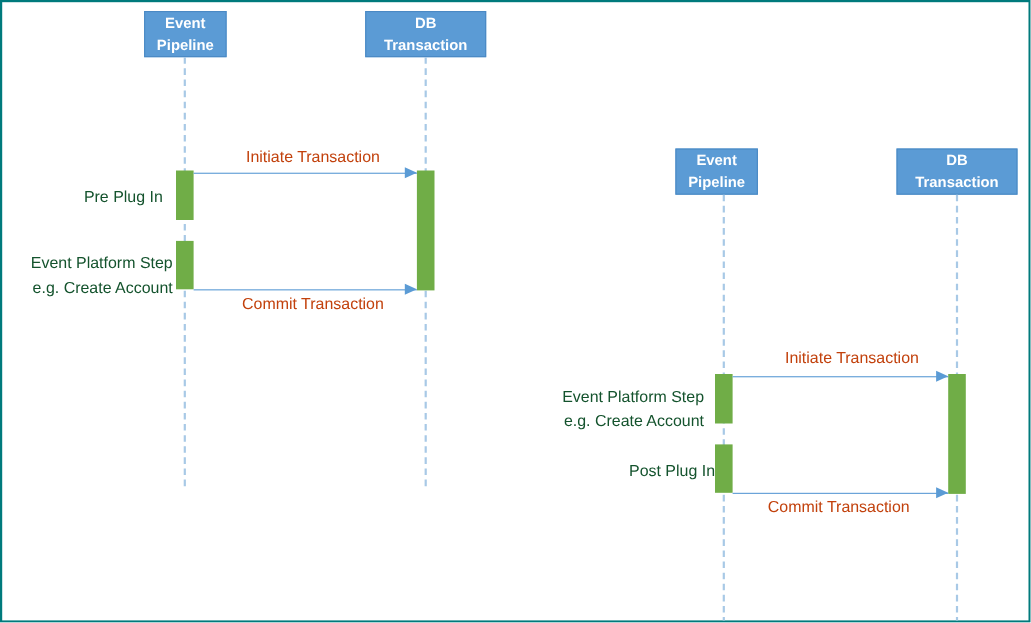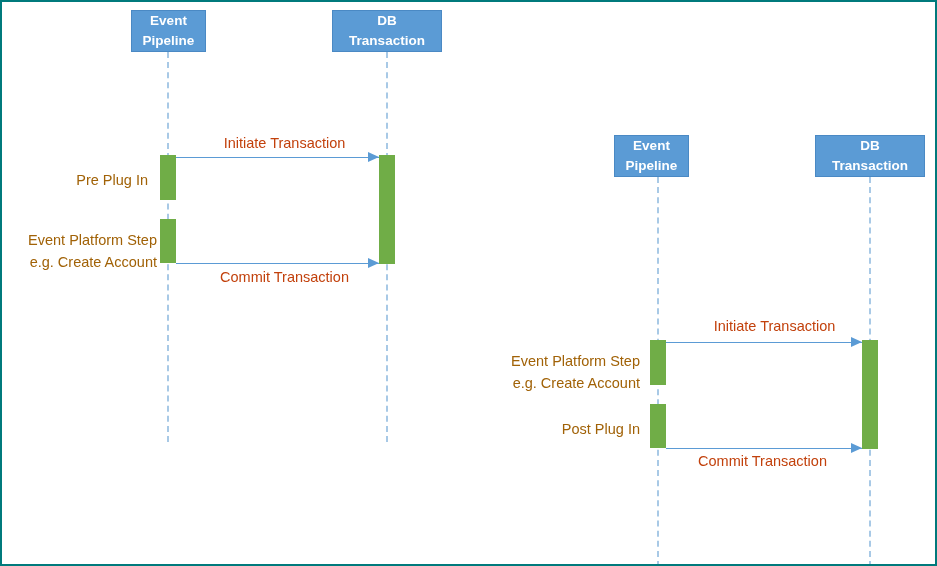--- a/index.html
+++ b/index.html
@@ -73,21 +73,21 @@
   .msg-label {
     position: absolute;
     color: #c2410c;
     font-size: 14.5px;
     line-height: 19px;
     white-space: nowrap;
     text-align: center;
   }
   .side-label {
     position: absolute;
-    color: #a16207;
+    color: #14532d;
     font-size: 14.5px;
     line-height: 22px;
     white-space: nowrap;
     text-align: right;
   }
   .side-label span {
     display: block;
   }
 </style>
 </head>
@@ -155,18 +155,18 @@
     <div class="arrowhead" style="left:379px; top:334.5px;"></div>
 
     <div class="msg-line" style="left:194px; top:446px; width:196px;"></div>
     <div class="arrowhead" style="left:379px; top:440.5px;"></div>
     <div class="msg-label" style="left:213px; top:450px; width:155px;">Commit Transaction</div>
 
     <div class="side-label" style="left:10px; top:348px; width:158px;">
       <span>Event Platform Step</span>
       <span>e.g. Create Account</span>
     </div>
-    <div class="side-label" style="left:10px; top:416px; width:158px;">
+    <div class="side-label" style="left:20px; top:416px; width:158px;">
       <span>Post Plug In</span>
     </div>
   </div>
 
 </div>
 
 </body></html>

